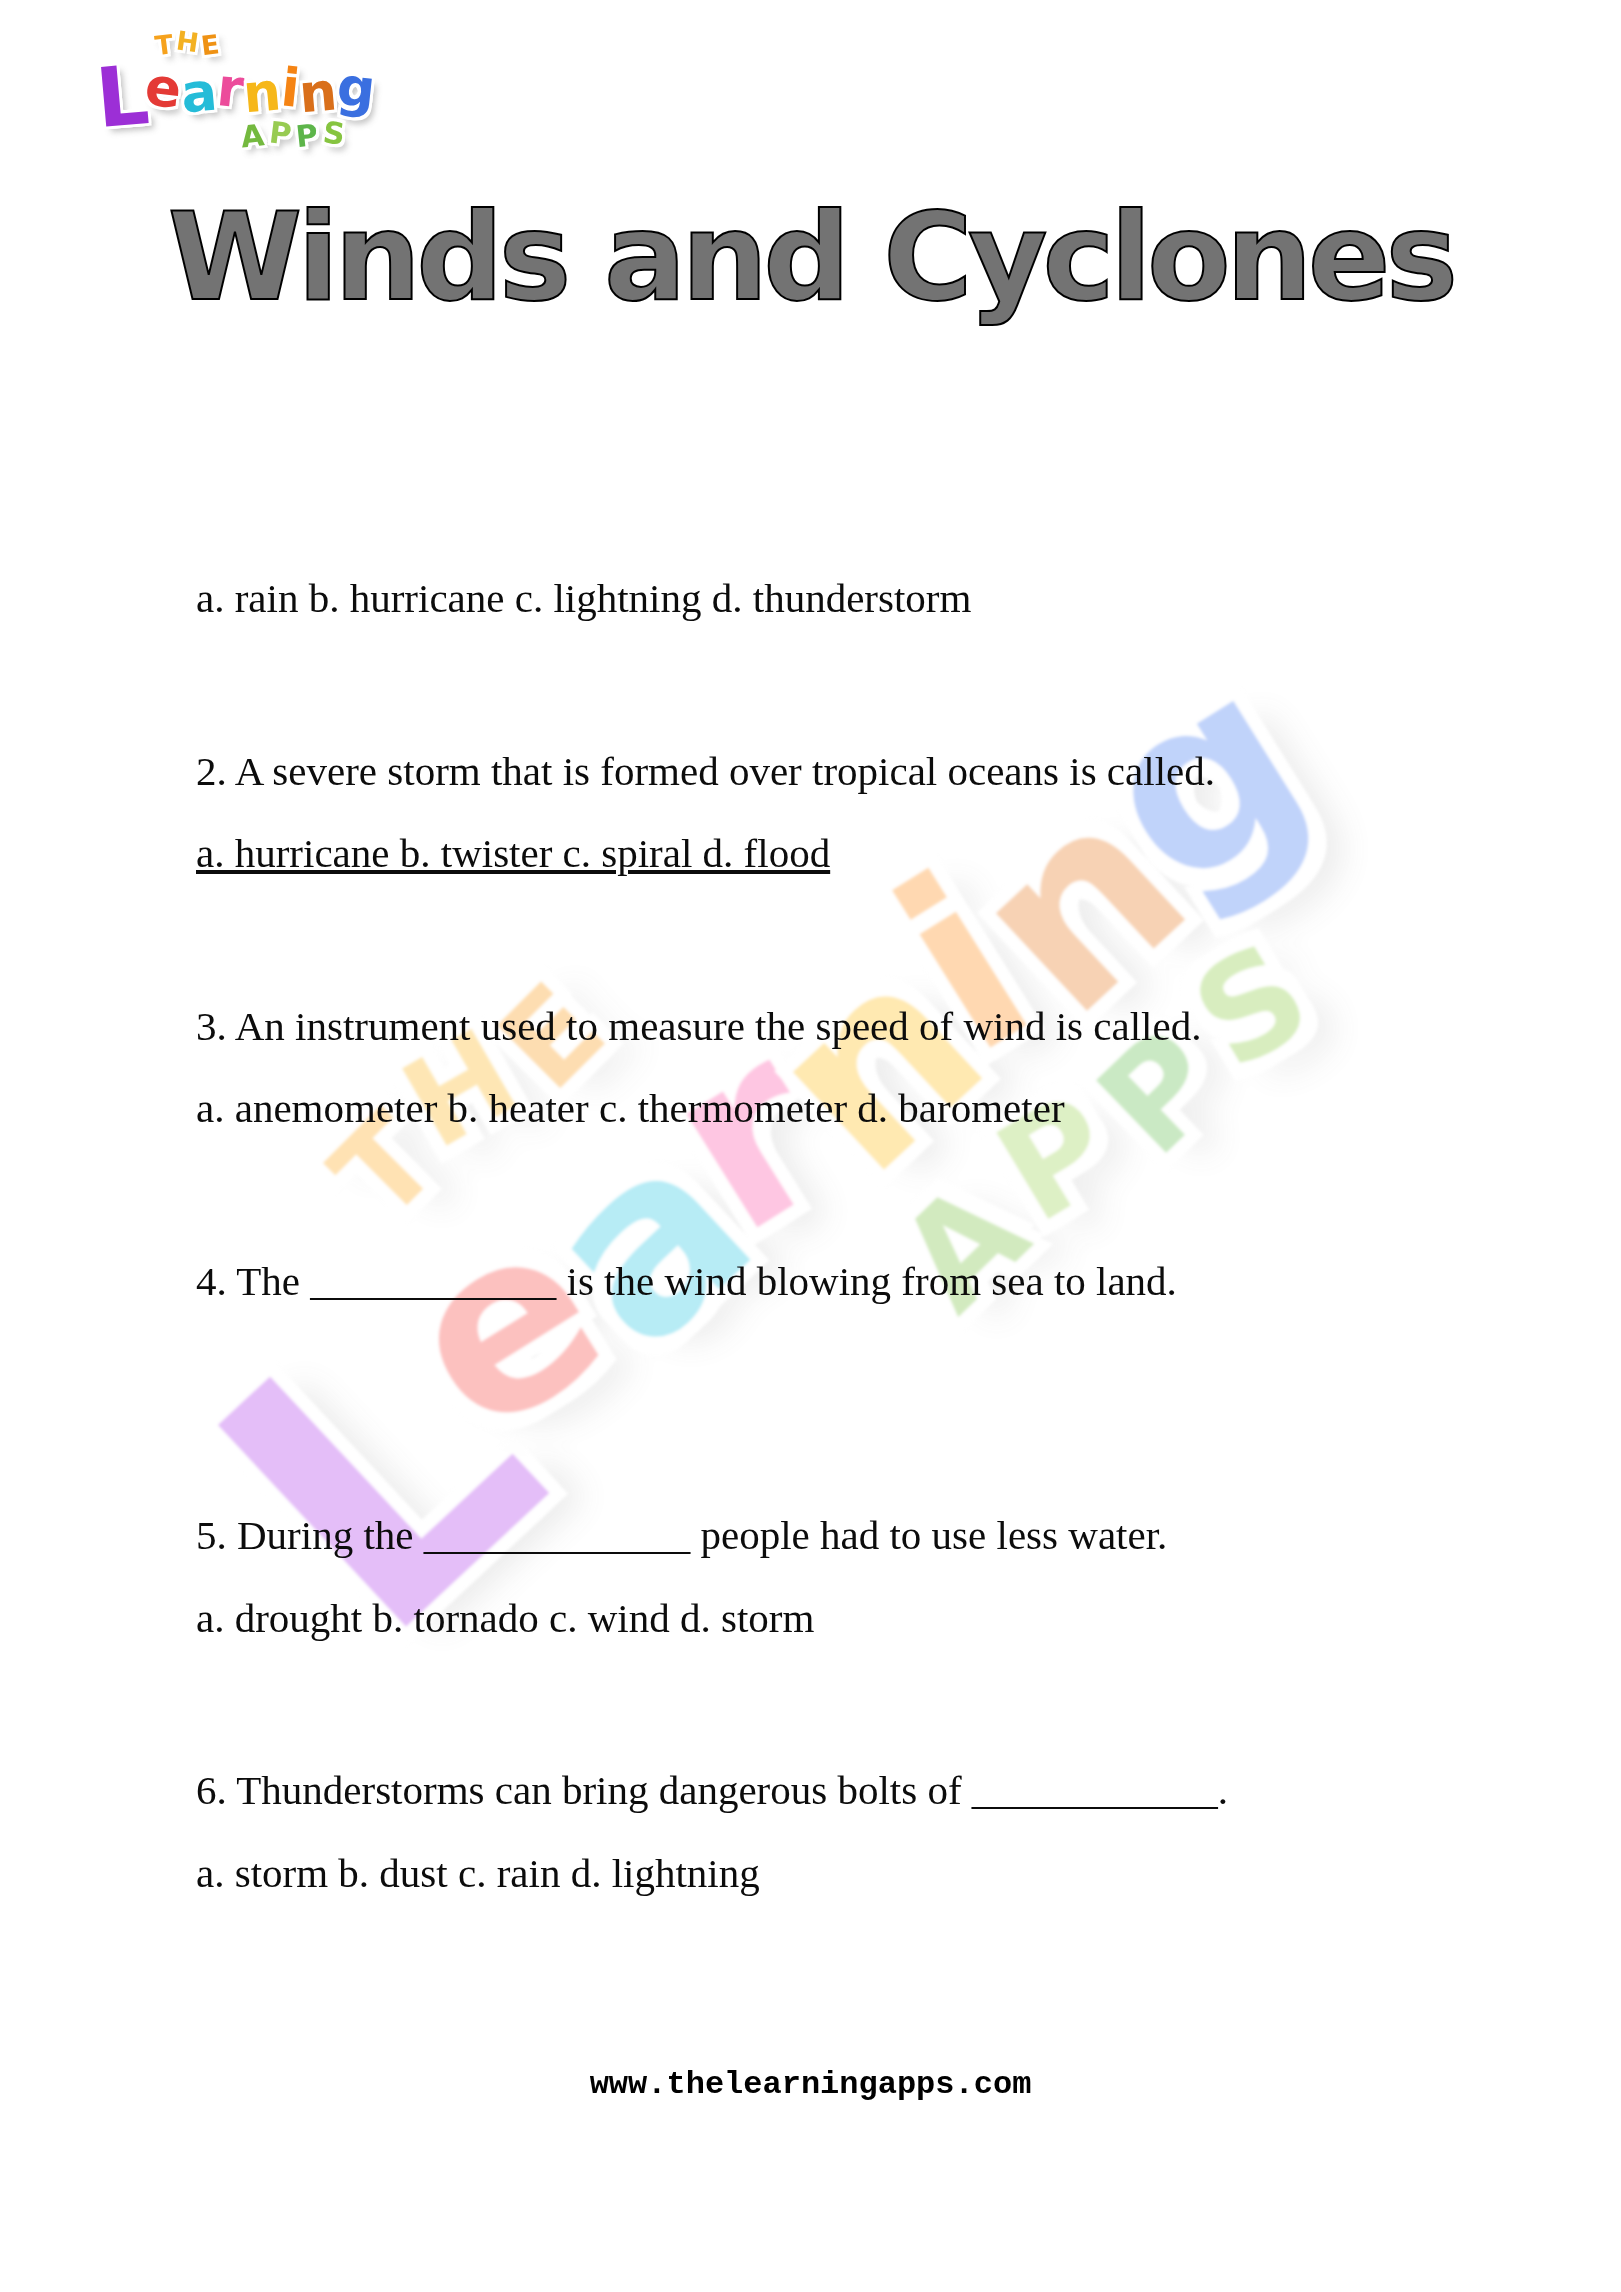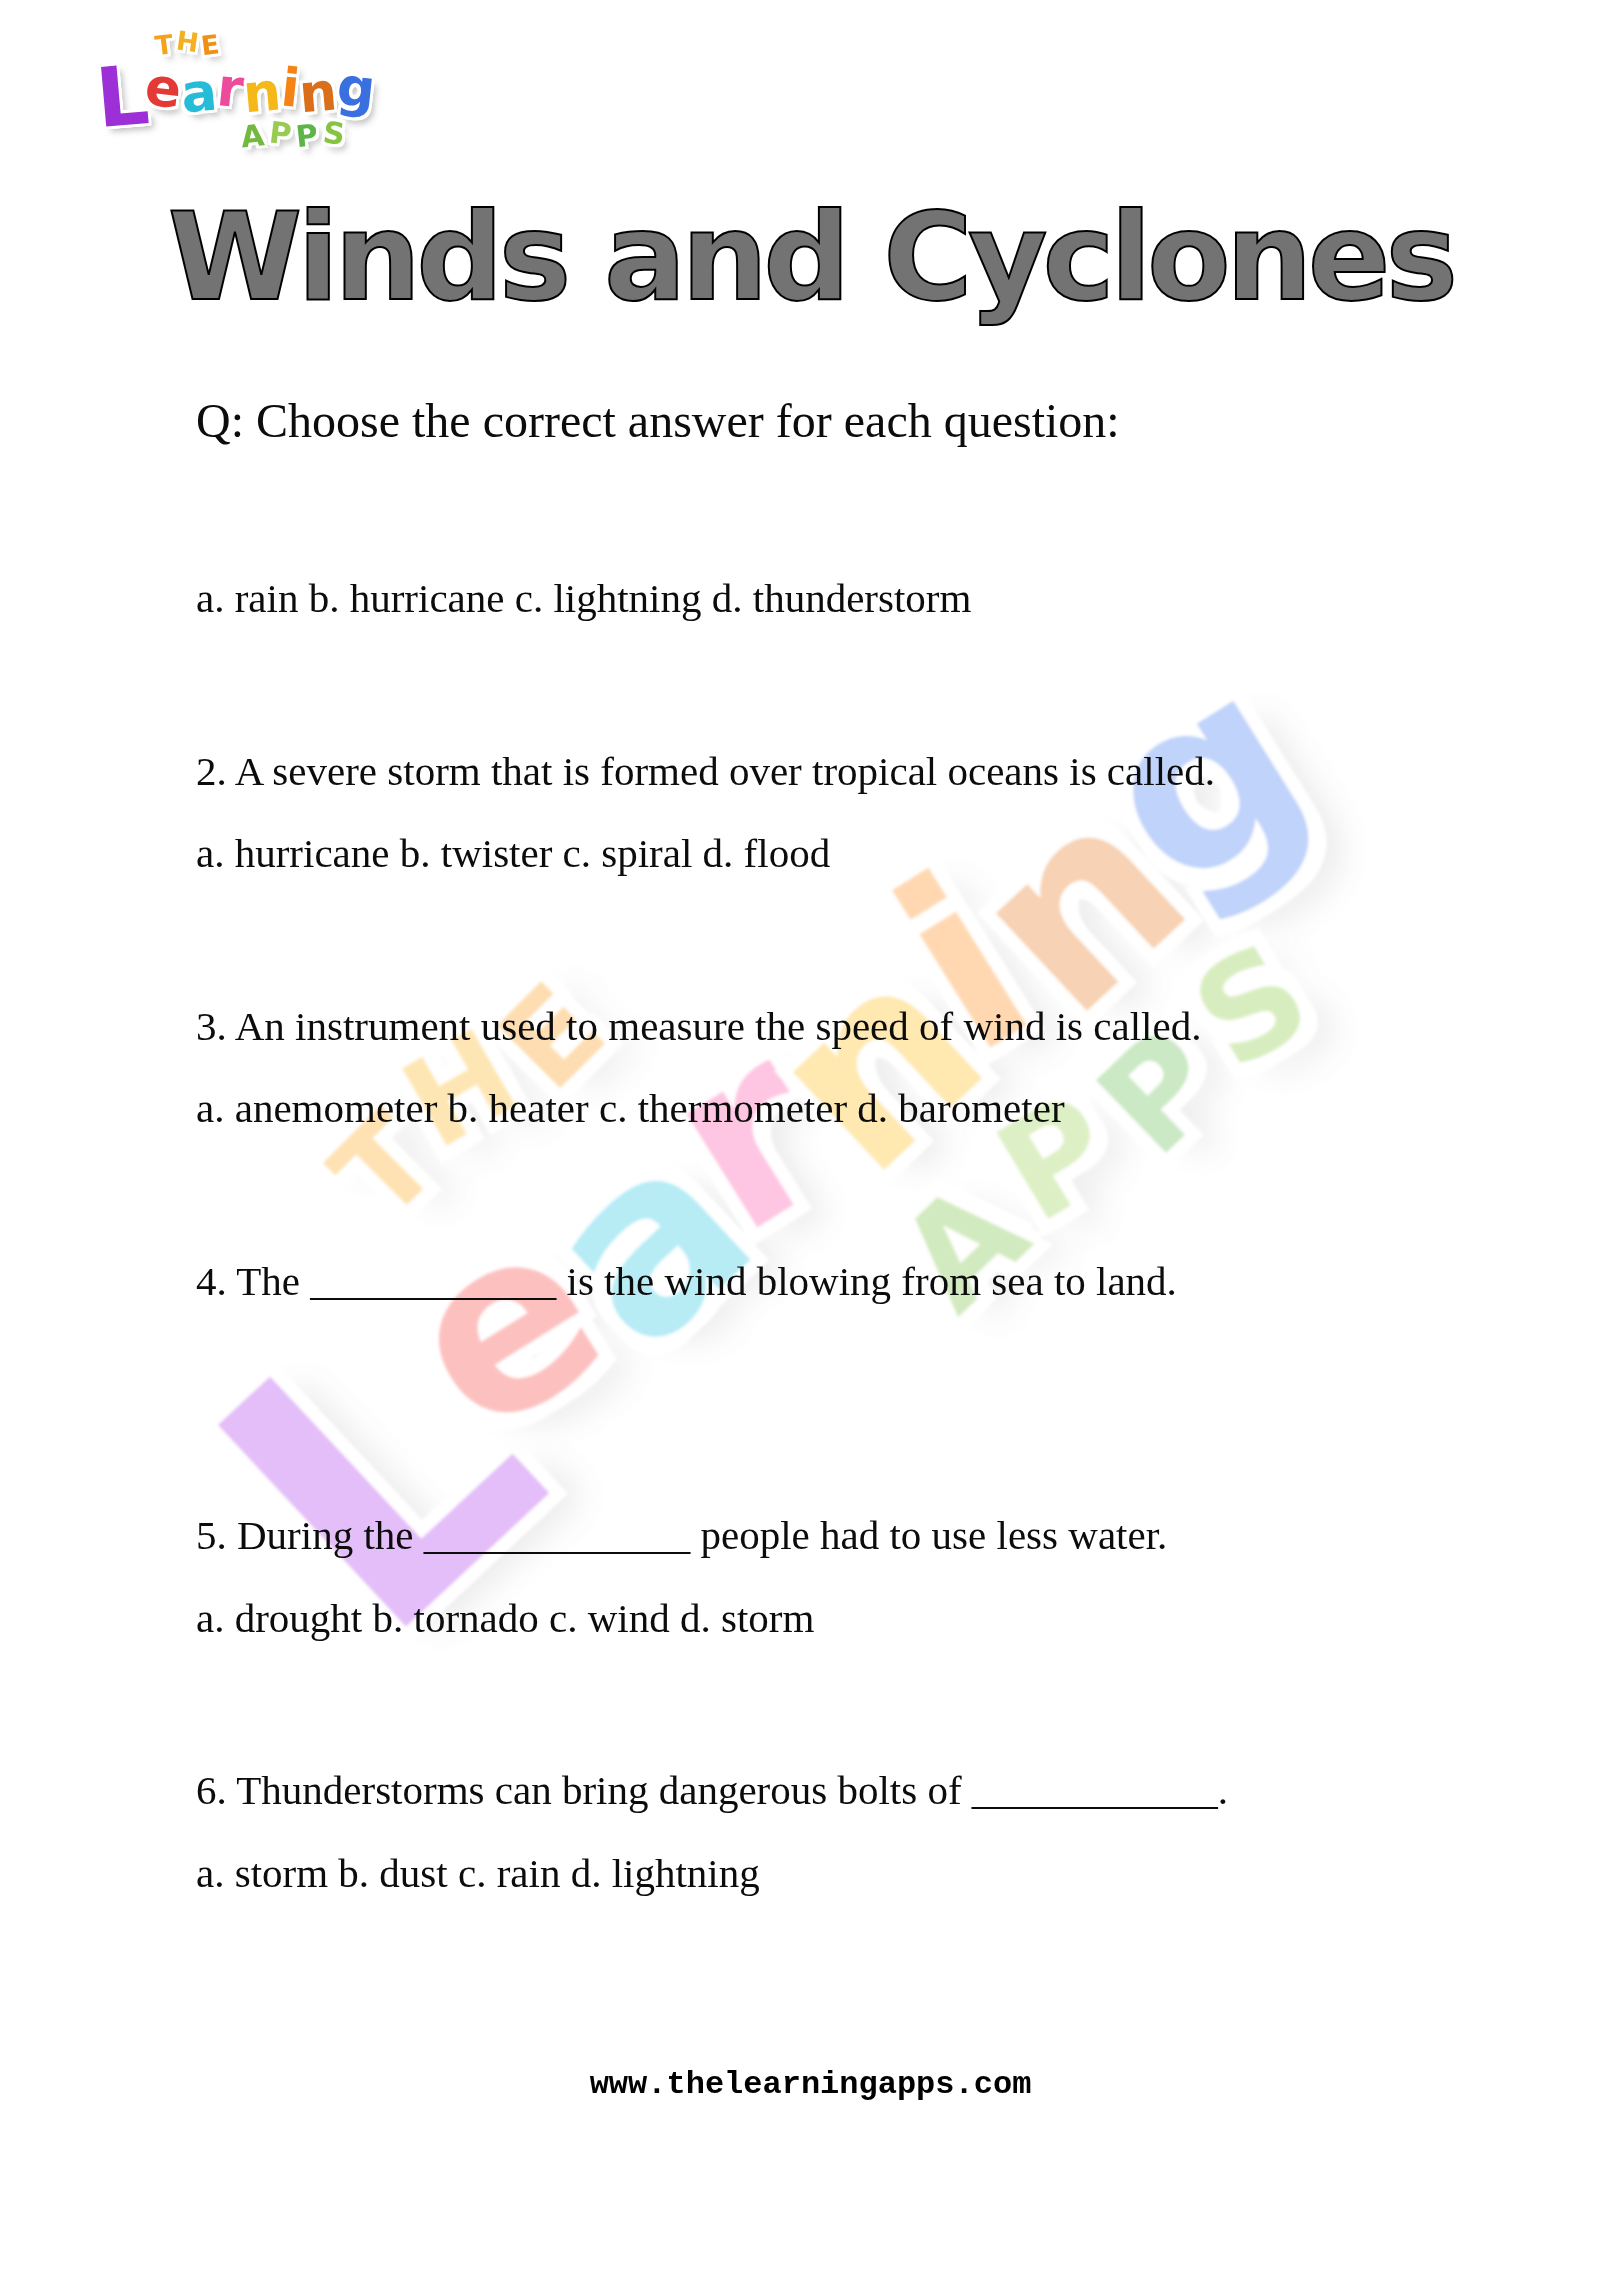--- a/index.html
+++ b/index.html
@@ -63,21 +63,21 @@
   }
 
   
   .line{
     position:absolute;left:196px;margin:0;
     font-size:41px;line-height:1.2;white-space:nowrap;
     z-index:2;
   }
   .qhead{top:392px;font-size:48px;}
   .q1t{top:492px;}  .q1o{top:574px;}
-  .q2t{top:747px;}  .q2o{top:829px;}
+  .q2t{top:747px;}  .q2o{top:829px;text-decoration:underline;}
   .q3t{top:1002px;} .q3o{top:1084px;}
   .q4t{top:1257px;} .q4o{top:1339px;}
   .q5t{top:1511px;} .q5o{top:1594px;}
   .q6t{top:1766px;} .q6o{top:1849px;}
 
   
   .footer{
     position:absolute;left:0;right:0;top:2066px;margin:0;
     text-align:center;
     font-family:Liberation Mono, monospace;
@@ -103,21 +103,20 @@
   <div class="watermark" aria-hidden="true">
     <div class="tla-logo">
       <div class="tla-the"><span class="tla-letter" style="color: rgb(246, 162, 29);">T</span><span class="tla-letter" style="color: rgb(243, 177, 34);">H</span><span class="tla-letter" style="color: rgb(239, 146, 20);">E</span></div>
       <div class="tla-word"><span class="tla-letter" style="color: rgb(156, 47, 214);">L</span><span class="tla-letter" style="color: rgb(228, 58, 54);">e</span><span class="tla-letter" style="color: rgb(37, 188, 216);">a</span><span class="tla-letter" style="color: rgb(236, 76, 155);">r</span><span class="tla-letter" style="color: rgb(246, 183, 25);">n</span><span class="tla-letter" style="color: rgb(245, 132, 20);">i</span><span class="tla-letter" style="color: rgb(217, 111, 26);">n</span><span class="tla-letter" style="color: rgb(58, 111, 224);">g</span></div>
       <div class="tla-apps"><span class="tla-letter" style="color: rgb(116, 185, 63);">A</span><span class="tla-letter" style="color: rgb(151, 203, 82);">P</span><span class="tla-letter" style="color: rgb(93, 181, 74);">P</span><span class="tla-letter" style="color: rgb(134, 196, 64);">S</span></div>
     </div>
   </div>
 
   <h1 class="title">Winds and Cyclones</h1>
 
-  <p class="line qhead">Q: Choose the correct answer for each question:</p>
 
   <p class="line q1o">a. rain b. hurricane c. lightning d. thunderstorm</p>
 
   <p class="line q2t">2. A severe storm that is formed over tropical oceans is called.</p>
   <p class="line q2o">a. hurricane b. twister c. spiral d. flood</p>
 
   <p class="line q3t">3. An instrument used to measure the speed of wind is called.</p>
   <p class="line q3o">a. anemometer b. heater c. thermometer d. barometer</p>
 
   <p class="line q4t">4. The ____________ is the wind blowing from sea to land.</p>

